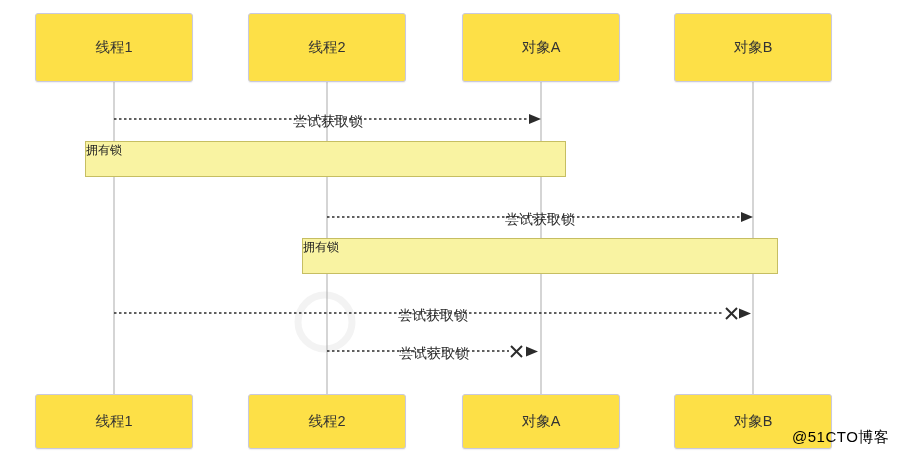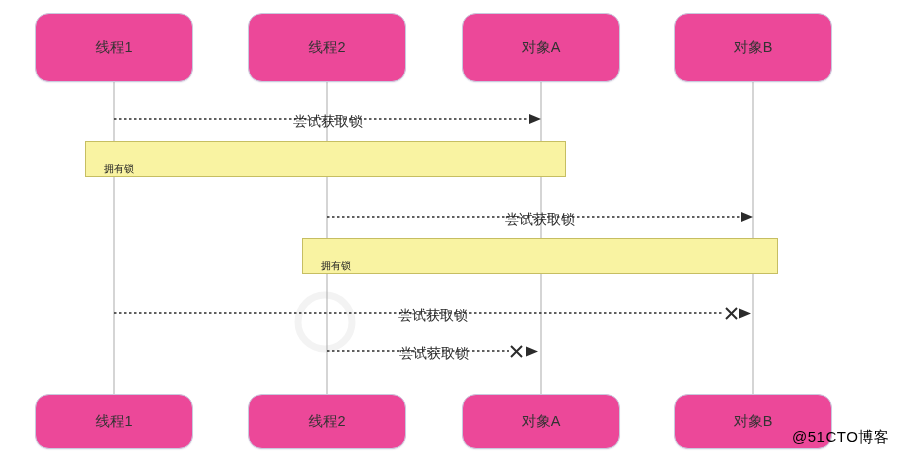--- a/index.html
+++ b/index.html
@@ -9,42 +9,41 @@
     height: 455px;
     background: #ffffff;
     font-family: "Liberation Sans", "DejaVu Sans", sans-serif;
     overflow: hidden;
   }
   #wires { position: absolute; left: 0; top: 0; width: 901px; height: 455px; }
   .actor {
     position: absolute;
     width: 158px;
     box-sizing: border-box;
-    background: #ec4899;
+    background: #fde047;
     border: 1px solid #C9C9DE;
-    border-radius: 14px;
+    border-radius: 3px;
     color: #333333;
     font-size: 14.5px;
     display: flex;
     align-items: center;
     justify-content: center;
     box-shadow: 0 1px 1px rgba(120,120,160,0.12);
   }
   .actor.top { top: 13px; height: 69px; }
   .actor.bottom { top: 394px; height: 55px; }
   .note {
     position: absolute;
     box-sizing: border-box;
     background: #F9F3A2;
     border: 1px solid #C6BE62;
     color: #222222;
-    font-size: 10px;
+    font-size: 12px;
     display: flex;
-    align-items: flex-end;
-    padding-left: 18px;
+    align-items: flex-start;
   }
   .msg-label {
     position: absolute;
     transform: translateX(-50%);
     color: #2b2b2b;
     font-size: 14px;
     white-space: nowrap;
     margin-top: 16px;
   }
   #watermark {

